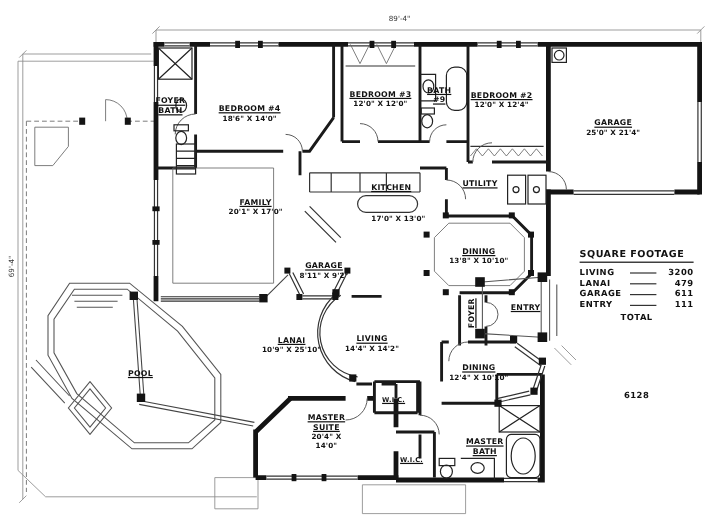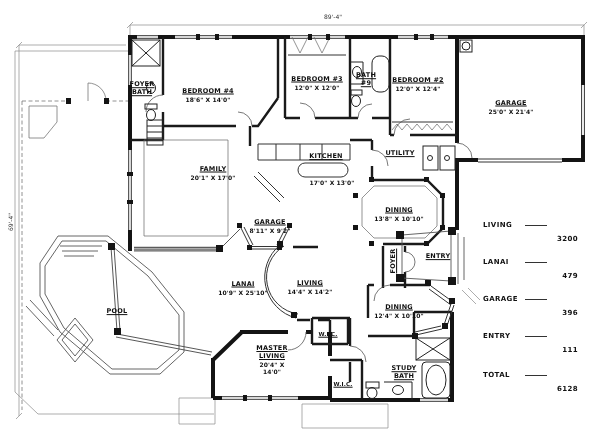--- a/index.html
+++ b/index.html
@@ -11,24 +11,24 @@
   .lbl .rname{text-decoration:underline;}
   .lbl .rdims{font-size:6px;font-weight:bold;letter-spacing:.1px;}
   .wrap{white-space:normal;}
   .vert{transform:translate(-50%,-50%) rotate(-90deg);}
   .dim{position:absolute;transform:translate(-50%,-50%);font-size:6px;color:#333;white-space:nowrap;}
   .dim.vert{transform:translate(-50%,-50%) rotate(-90deg);}
   .sqft{position:absolute;width:95px;font-weight:bold;}
   .sqft-title{font-size:8px;letter-spacing:.4px;border-bottom:1.6px solid #111;
               padding-bottom:2px;margin-bottom:4px;white-space:nowrap;}
   .sqft-row{display:flex;align-items:center;font-size:7px;line-height:9px;}
-  .sqft-row.mt{margin-top:2px;}
+  .sqft-row.mt{margin-top:2px;flex-direction:column;}
   .sl{flex:0 0 42px;letter-spacing:.4px;}
   .dash{flex:0 0 22px;border-top:1px solid #333;height:0;margin-right:2px;}
-  .sv{flex:1;text-align:right;letter-spacing:.4px;margin-top:28px;}
+  .sv{flex:1;text-align:right;letter-spacing:.4px;}
 </style>
 </head>
 <body>
 
 <div class="plan">
 
 <svg width="600" height="443" viewBox="0 0 600 443">
 
   <g stroke="#8a8a8a" stroke-width="0.7" fill="none">
     <path d="M130 25 H584 M127 28 L133 22 M581 28 L587 22 M130 25 V36 M584 25 V36"></path>
@@ -257,48 +257,49 @@
   <div class="rdims">14'4" X 14'2"</div>
 </div>
 <div class="lbl" style="left:399px;top:311px">
   <div class="rname">DINING</div>
   <div class="rdims">12'4" X 10'10"</div>
 </div>
 <div class="lbl" style="left:117px;top:312px">
   <div class="rname">POOL</div>
 </div>
 <div class="lbl wrap" style="left:272px;top:360px;width:42px">
-  <div class="rname">MASTER LIVING</div>
+  <div class="rname">MASTER SUITE</div>
   <div class="rdims">20'4" X 14'0"</div>
 </div>
 <div class="lbl" style="left:328px;top:334px;font-size:5.5px">
   <div class="rname">W.I.C.</div>
 </div>
 <div class="lbl" style="left:343px;top:384px;font-size:5.5px">
   <div class="rname">W.I.C.</div>
 </div>
 <div class="lbl wrap" style="left:404px;top:373px;width:36px">
-  <div class="rname">STUDY BATH</div>
+  <div class="rname">MASTER BATH</div>
 </div>
 
 <div class="sqft" style="left:483px;top:207px">
+  <div class="sqft-title">SQUARE FOOTAGE</div>
   <div class="sqft-row">
     <span class="sl">LIVING</span>
     <span class="dash"></span>
     <span class="sv">3200</span>
   </div>
   <div class="sqft-row">
     <span class="sl">LANAI</span>
     <span class="dash"></span>
     <span class="sv">479</span>
   </div>
   <div class="sqft-row">
     <span class="sl">GARAGE</span>
     <span class="dash"></span>
-    <span class="sv">396</span>
+    <span class="sv">611</span>
   </div>
   <div class="sqft-row">
     <span class="sl">ENTRY</span>
     <span class="dash"></span>
     <span class="sv">111</span>
   </div>
   <div class="sqft-row mt">
     <span class="sl">TOTAL</span>
     <span class="dash"></span>
     <span class="sv">6128</span>

